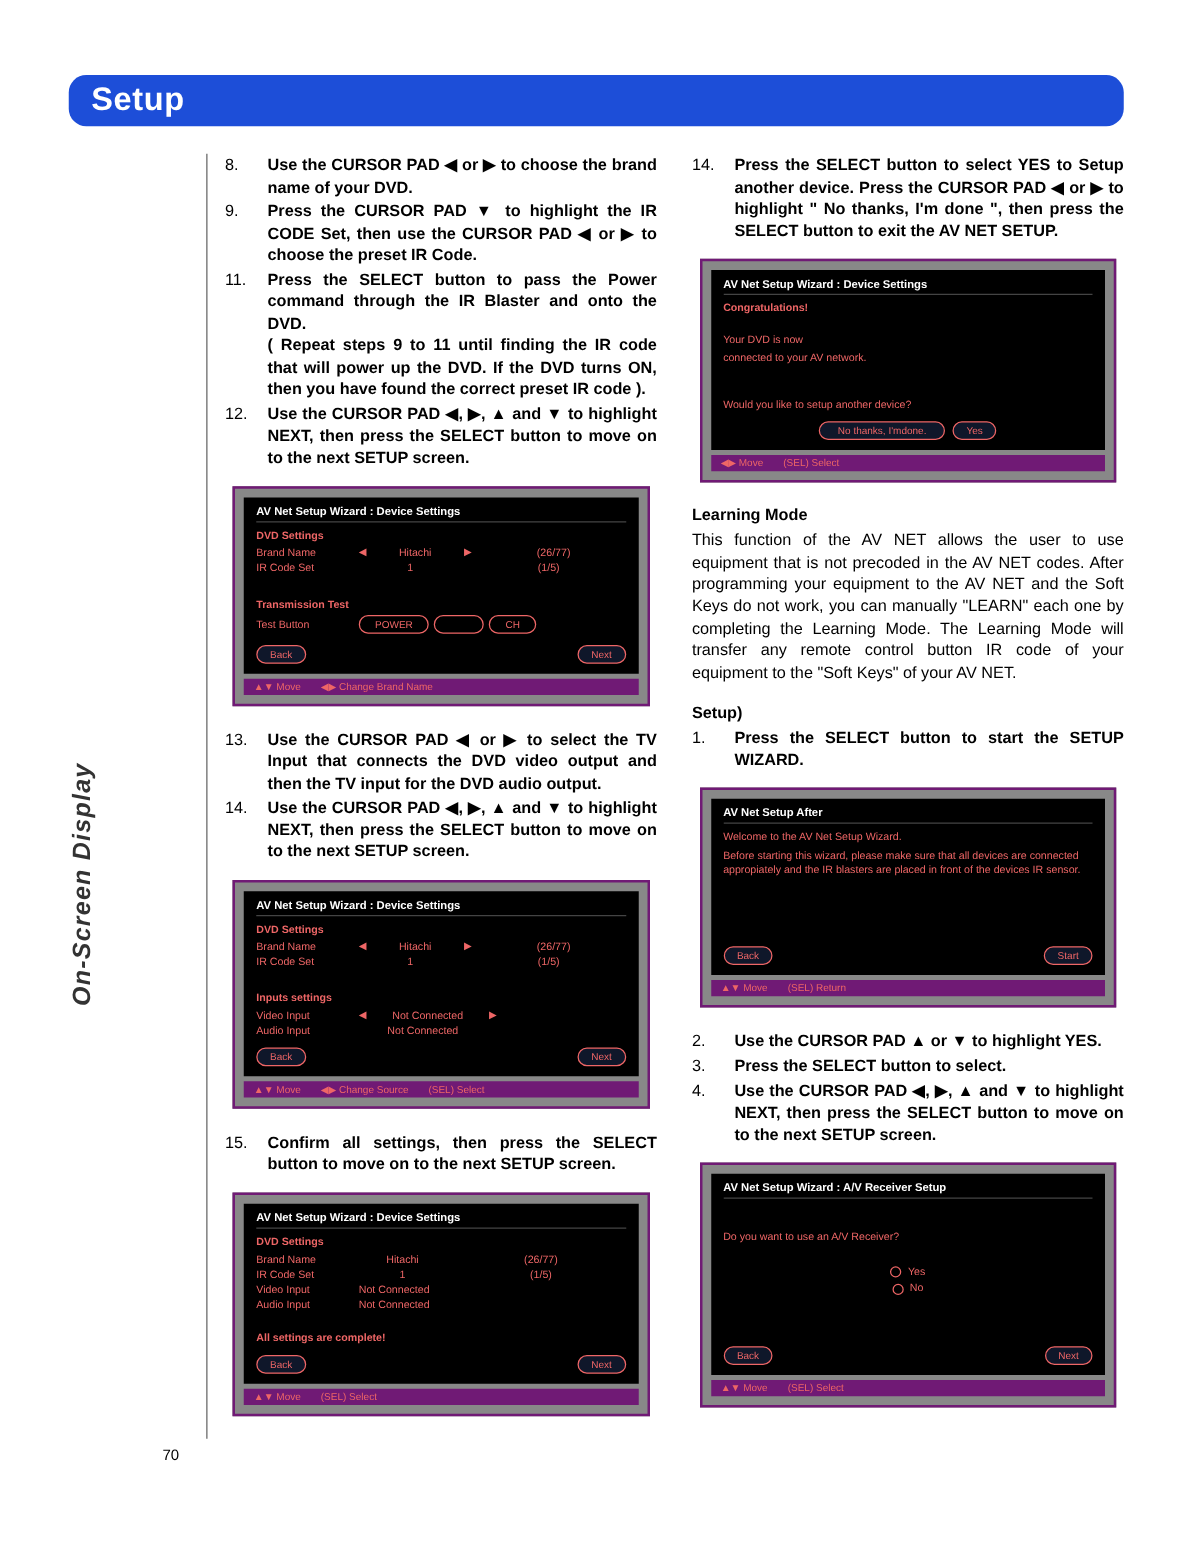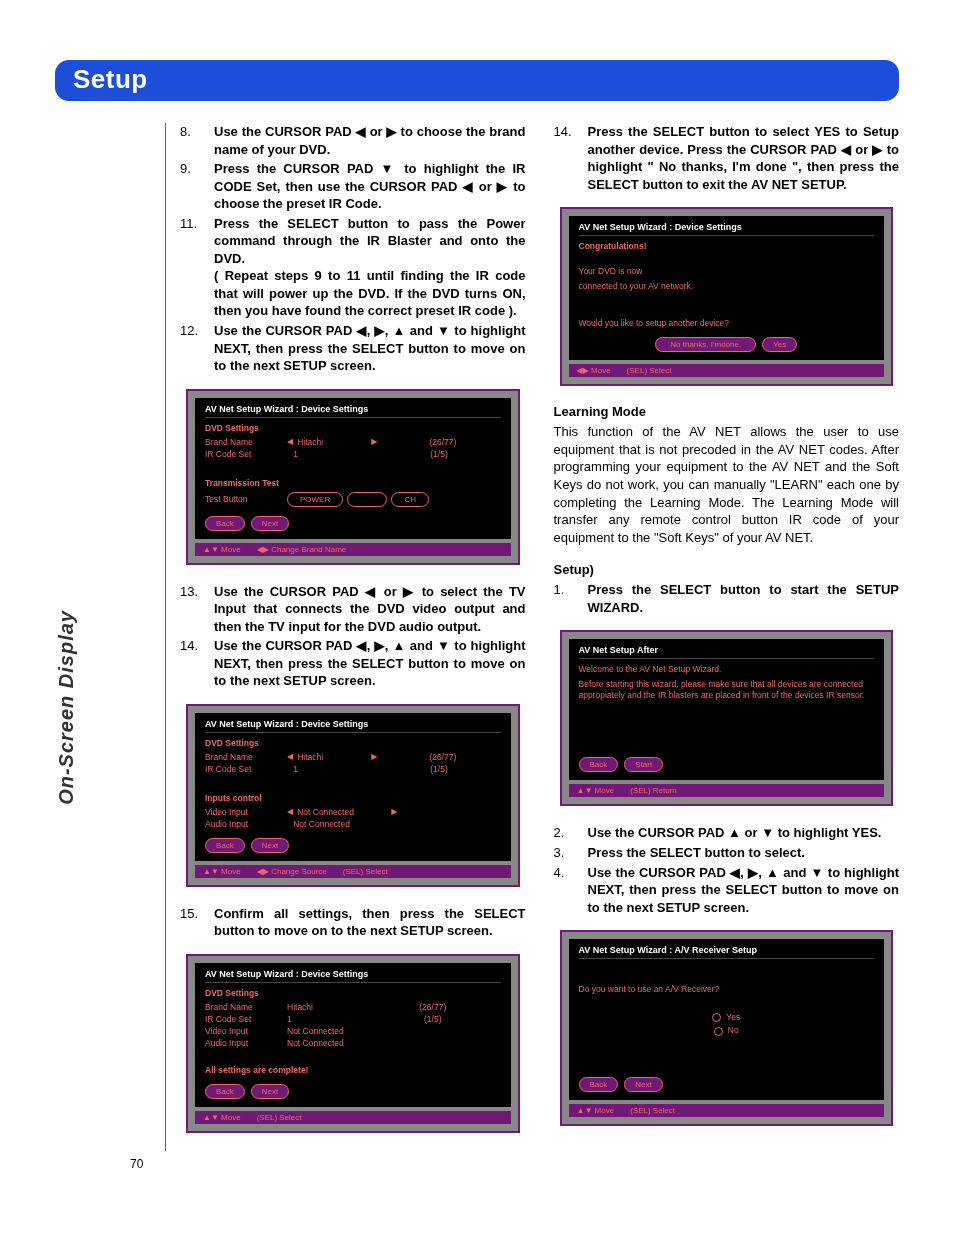--- a/index.html
+++ b/index.html
@@ -115,44 +115,44 @@
   }
   .osd-row {
     display: flex;
     align-items: center;
     gap: 4px;
     padding: 1px 0;
     font-size: 8.5px;
     color: #e66;
   }
   .osd-row .lbl { flex: 0 0 78px; }
-  .osd-row .val { flex: 0 0 70px; text-align: left; }
+  .osd-row .val { flex: 0 0 70px; text-align: center; }
   .osd-row .val2 { flex: 1; text-align: center; padding-left: 4px; }
   .osd-row .arrow { color: #e66; font-size: 8px; }
   .osd-text {
     font-size: 8.5px;
     color: #e66;
     line-height: 1.3;
     margin: 4px 0;
   }
   .osd-btnrow {
     display: flex;
-    justify-content: flex-start;
+    justify-content: space-between;
     gap: 6px;
     margin-top: 8px;
   }
   .osd-btnrow.center { justify-content: center; }
   .osd-btn {
     border: 1px solid #e66;
     color: #e66;
     border-radius: 9px;
     padding: 0px 10px;
     font-size: 8px;
     line-height: 13px;
-    background: #701a75;
+    background: #0f172a;
     display: inline-block;
   }
   .osd-pill {
     border: 1px solid #e66;
     color: #e66;
     border-radius: 9px;
     padding: 0px 12px;
     font-size: 8px;
     line-height: 13px;
     display: inline-block;
@@ -275,21 +275,21 @@
               <span class="val2">(26/77)</span>
             </div>
           <div class="osd-row">
               <span class="lbl">IR Code Set</span>
               <span class="arrow">&nbsp;</span>
               <span class="val">1</span>
               <span class="arrow">&nbsp;</span>
               <span class="val2">(1/5)</span>
             </div>
           <div style="height:14px"></div>
-          <div class="osd-sub">Inputs control</div>
+          <div class="osd-sub">Inputs settings</div>
           <div class="osd-row">
               <span class="lbl">Video Input</span>
               <span class="arrow tri">◀</span>
               <span class="val" style="flex:0 0 90px">Not Connected</span>
               <span class="arrow tri">▶</span>
             </div>
           <div class="osd-row">
               <span class="lbl">Audio Input</span>
               <span class="arrow">&nbsp;</span>
               <span class="val" style="flex:0 0 90px">Not Connected</span>

